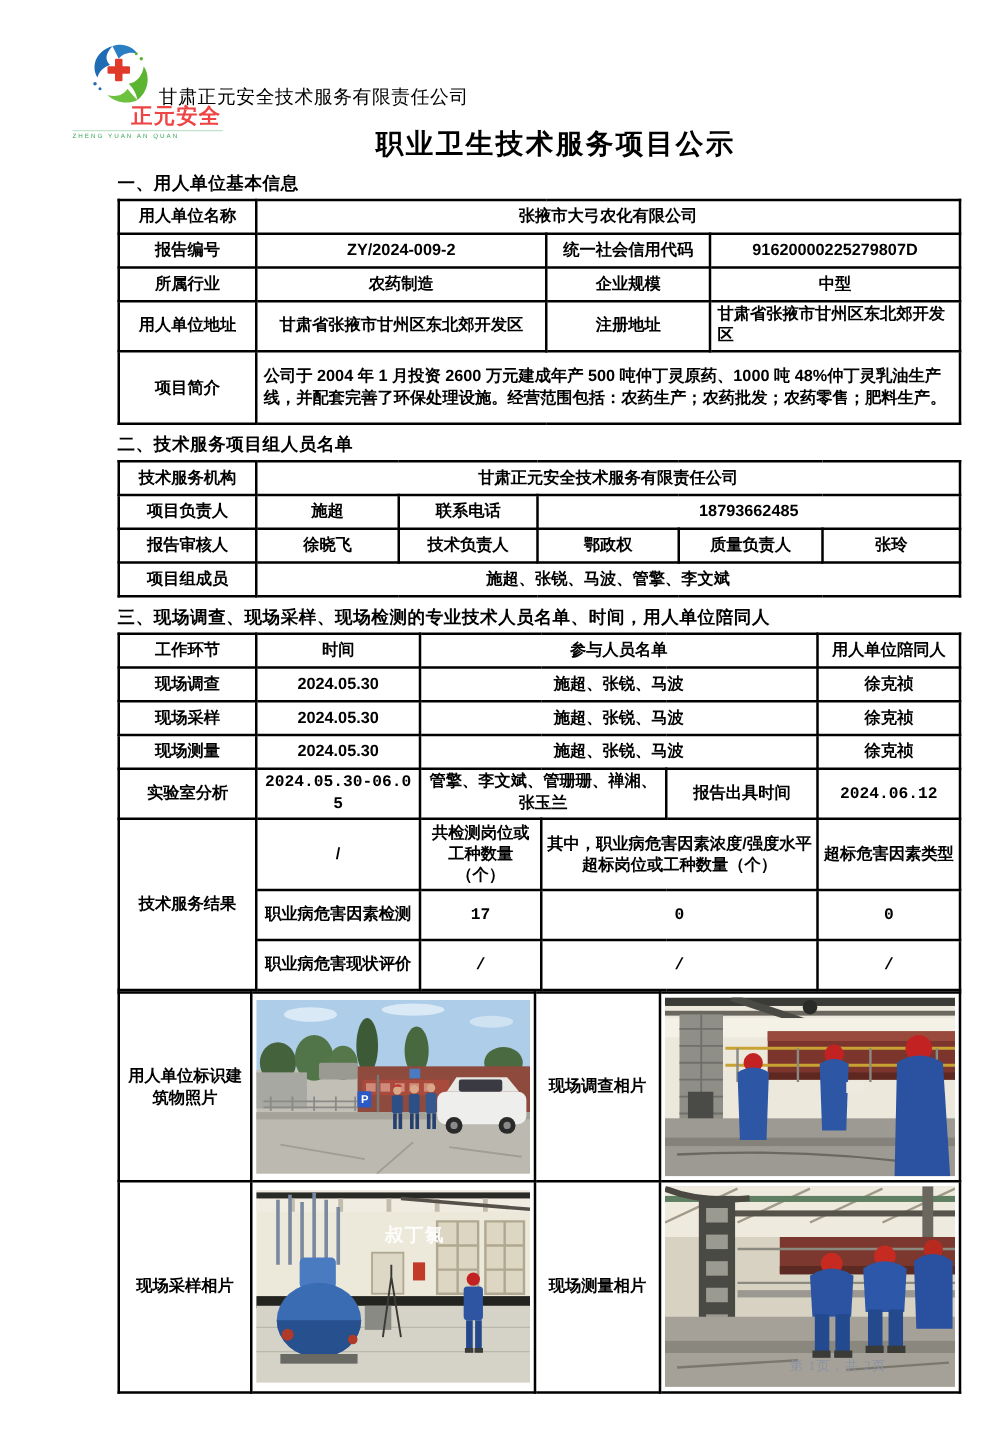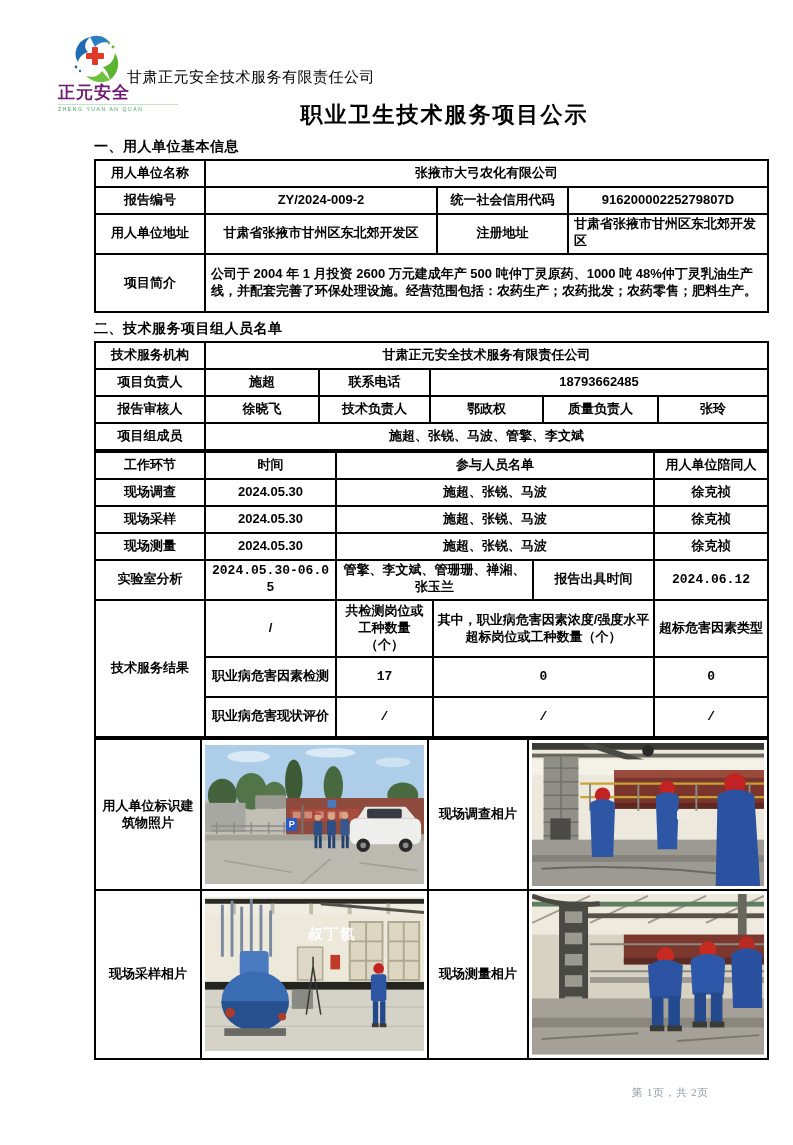--- a/index.html
+++ b/index.html
@@ -1,21 +1,21 @@
 <!DOCTYPE html>
 <html><head>
 <meta charset="utf-8">
 <style>
   html,body{margin:0;padding:0;background:#e8e8e8;}
   .page{width:793px;height:1145px;background:#fff;position:relative;margin:0 auto;
         font-family:"Liberation Sans","DejaVu Sans",sans-serif;color:#000;overflow:hidden;}
   
   .logo-wrap{position:absolute;left:58px;top:34px;width:120px;}
   .logo-mark{display:block;margin-left:6px;}
-  .brand-cn{font-size:17px;font-weight:bold;color:#701a75;letter-spacing:1px;line-height:1;}
+  .brand-cn{font-size:17px;font-weight:bold;color:#ef4444;letter-spacing:1px;line-height:1;margin-left:47px;}
   .brand-en{font-size:5px;color:#3aa65a;letter-spacing:1.6px;margin-top:3px;border-top:1px solid #bfe3cb;padding-top:1px;}
   .company-name{position:absolute;left:127px;top:68px;font-size:15px;font-weight:500;letter-spacing:.5px;}
   .doc-title{position:absolute;left:0;top:100px;width:793px;text-align:center;
              font-family:"Liberation Serif","DejaVu Serif",serif;font-weight:bold;font-size:22px;letter-spacing:2px;margin-left:48px;}
   
   .content{position:absolute;left:62px;top:138px;width:673px;margin-left:32px;}
   .sec-h{font-size:14px;font-weight:bold;margin:7px 0 3px 0;letter-spacing:.5px;}
   .sec-h:first-child{margin-top:0;}
   table{border-collapse:collapse;table-layout:fixed;width:673px;font-size:13px;font-weight:bold;}
   td,th{border:2px solid #000;text-align:center;vertical-align:middle;padding:1px 3px;line-height:1.3;
@@ -72,20 +72,26 @@
           <tr class="h27">
         <td>用人单位名称</td>
         <td colspan="3">张掖市大弓农化有限公司</td>
       </tr>
       <tr class="h27">
         <td>报告编号</td>
         <td>ZY/2024-009-2</td>
         <td>统一社会信用代码</td>
         <td>91620000225279807D</td>
       </tr>
+      <tr class="h27">
+        <td>所属行业</td>
+        <td>农药制造</td>
+        <td>企业规模</td>
+        <td>中型</td>
+      </tr>
       <tr class="h40">
         <td>用人单位地址</td>
         <td>甘肃省张掖市甘州区东北郊开发区</td>
         <td>注册地址</td>
         <td class="left">甘肃省张掖市甘州区东北郊开发区</td>
       </tr>
       <tr class="h58">
         <td>项目简介</td>
         <td colspan="3" class="left">公司于 2004 年 1 月投资 2600 万元建成年产 500 吨仲丁灵原药、1000 吨 48%仲丁灵乳油生产线，并配套完善了环保处理设施。经营范围包括：农药生产；农药批发；农药零售；肥料生产。</td>
       </tr>
@@ -121,20 +127,21 @@
         <td>质量负责人</td>
         <td>张玲</td>
       </tr>
       <tr class="h27">
         <td>项目组成员</td>
         <td colspan="5">施超、张锐、马波、管擎、李文斌</td>
       </tr>
     </tbody>
       </table>
 
+    <div class="sec-h">三、现场调查、现场采样、现场检测的专业技术人员名单、时间，用人单位陪同人</div>
     <table>
       <colgroup>
           <col style="width:110px">
           <col style="width:131px">
           <col style="width:97px">
           <col style="width:100px">
           <col style="width:121px">
           <col style="width:114px">
         </colgroup>
       <tbody>

